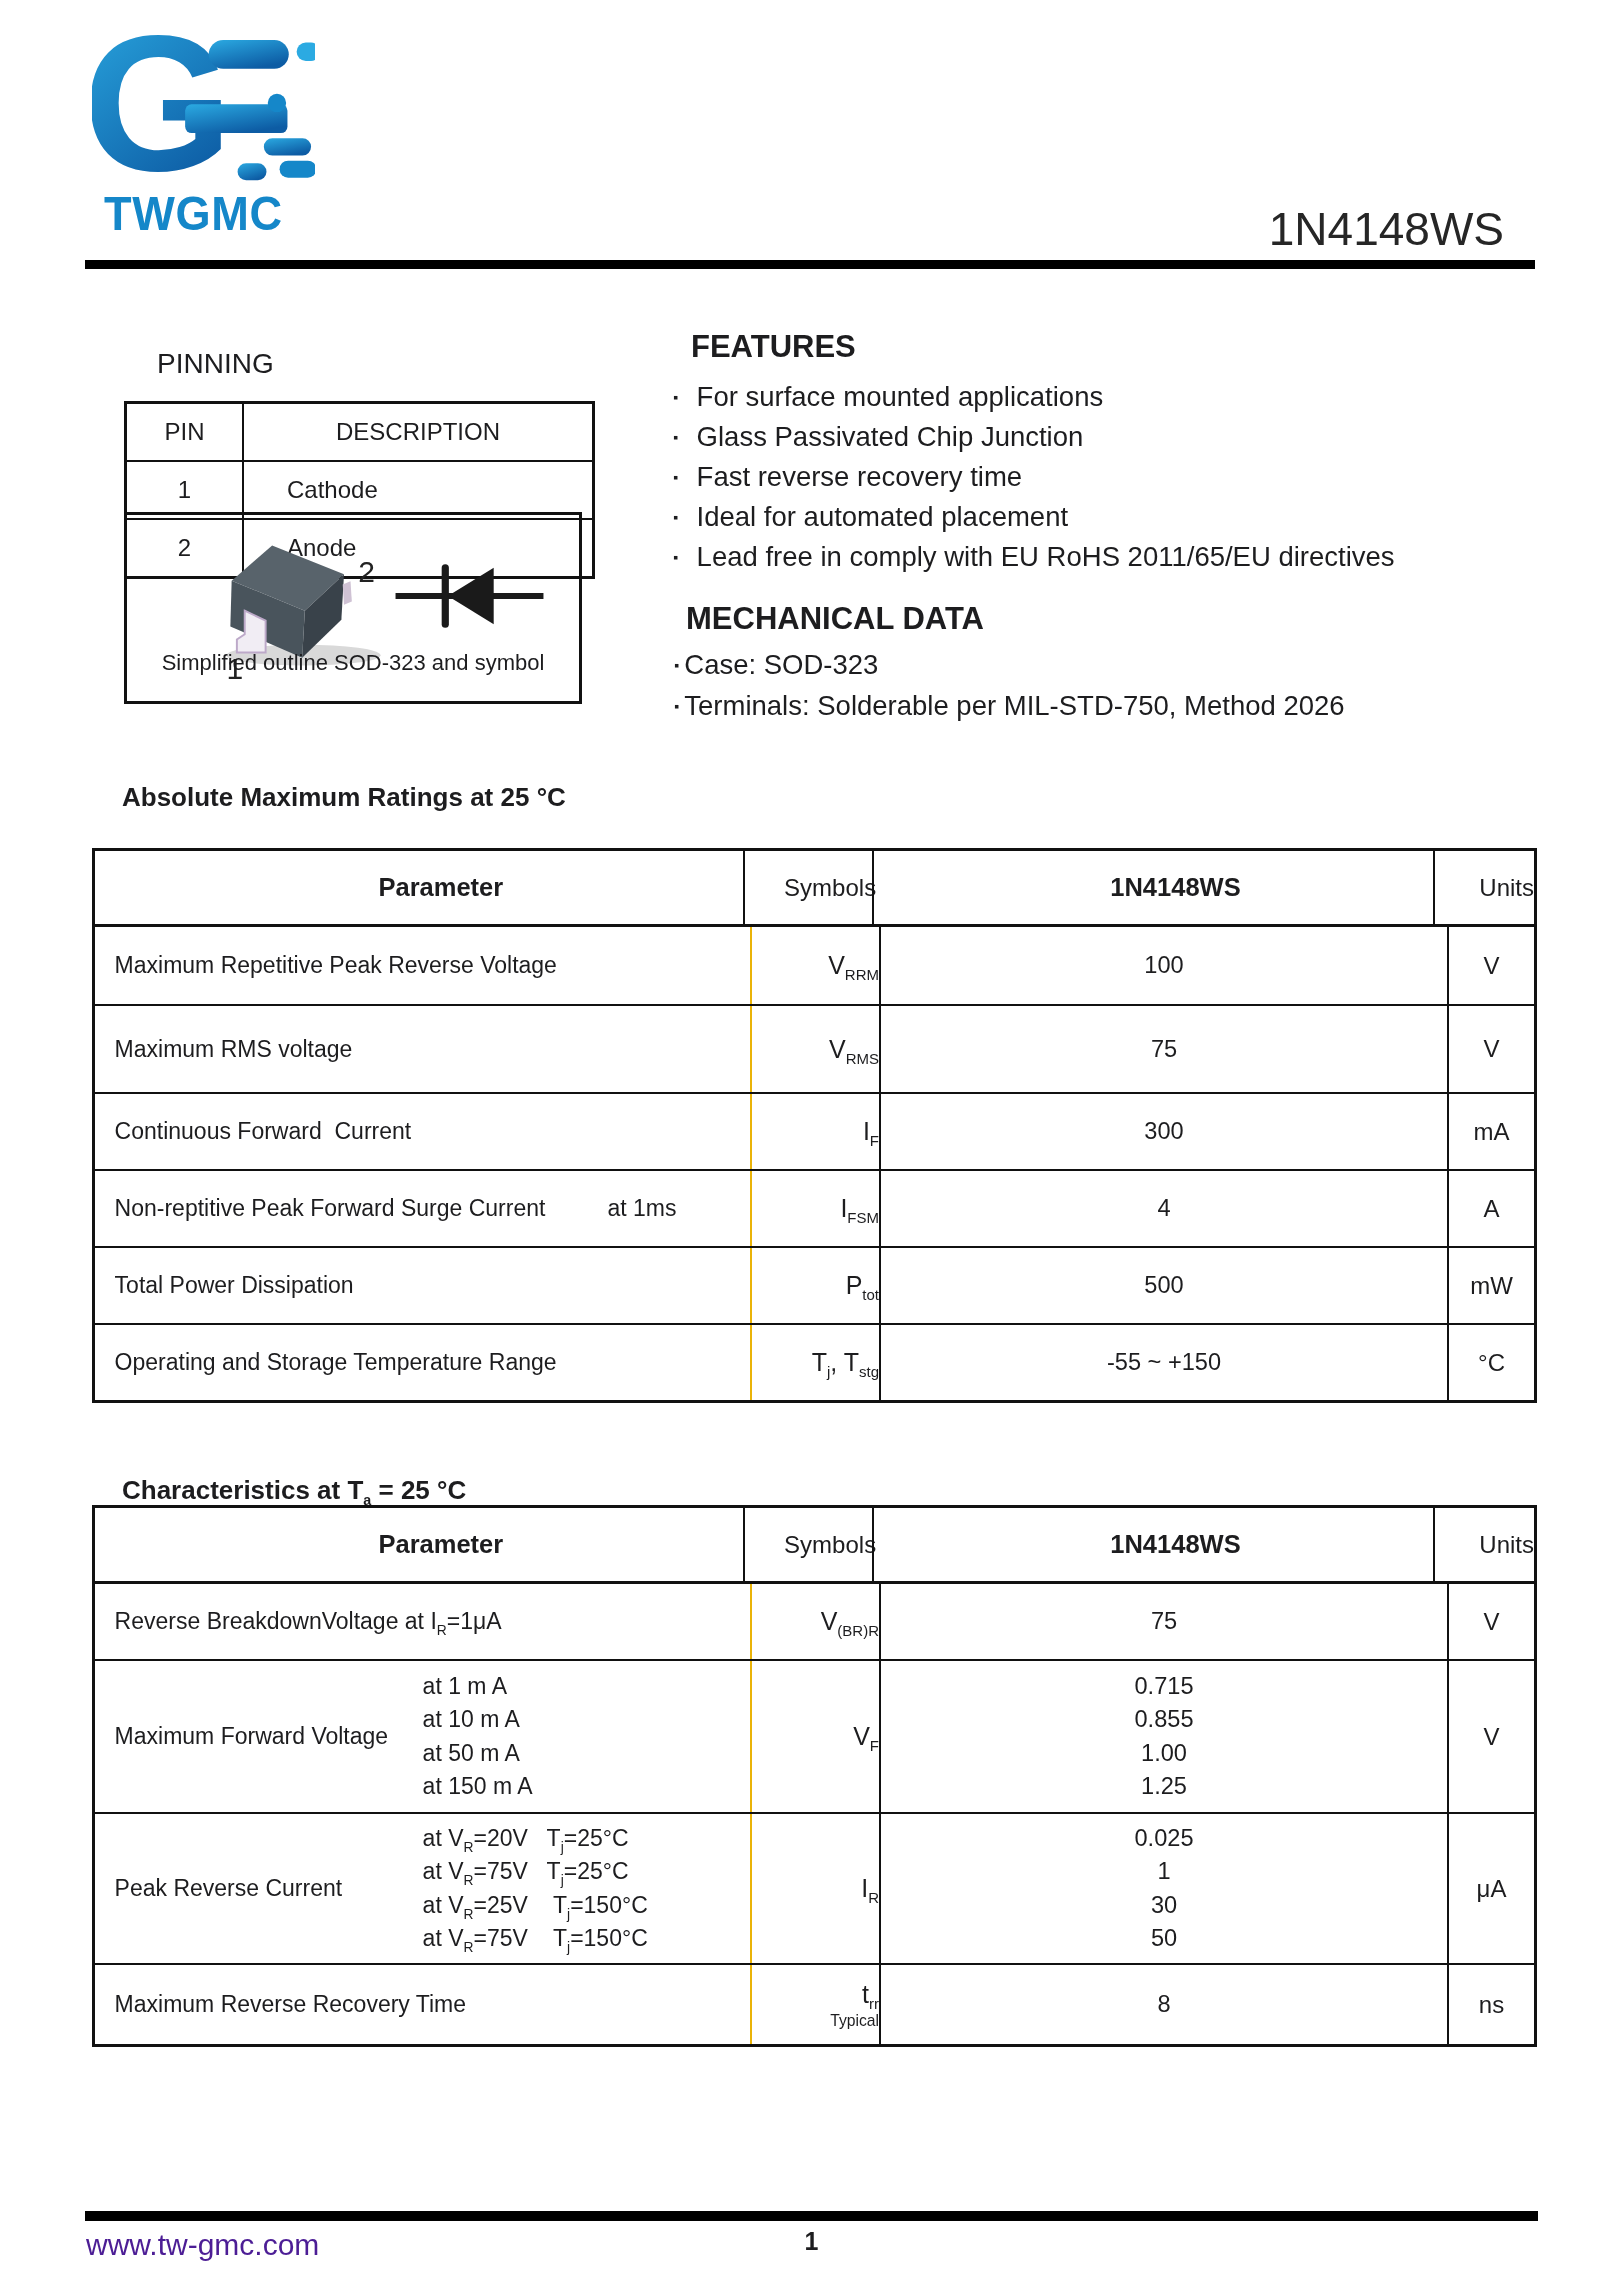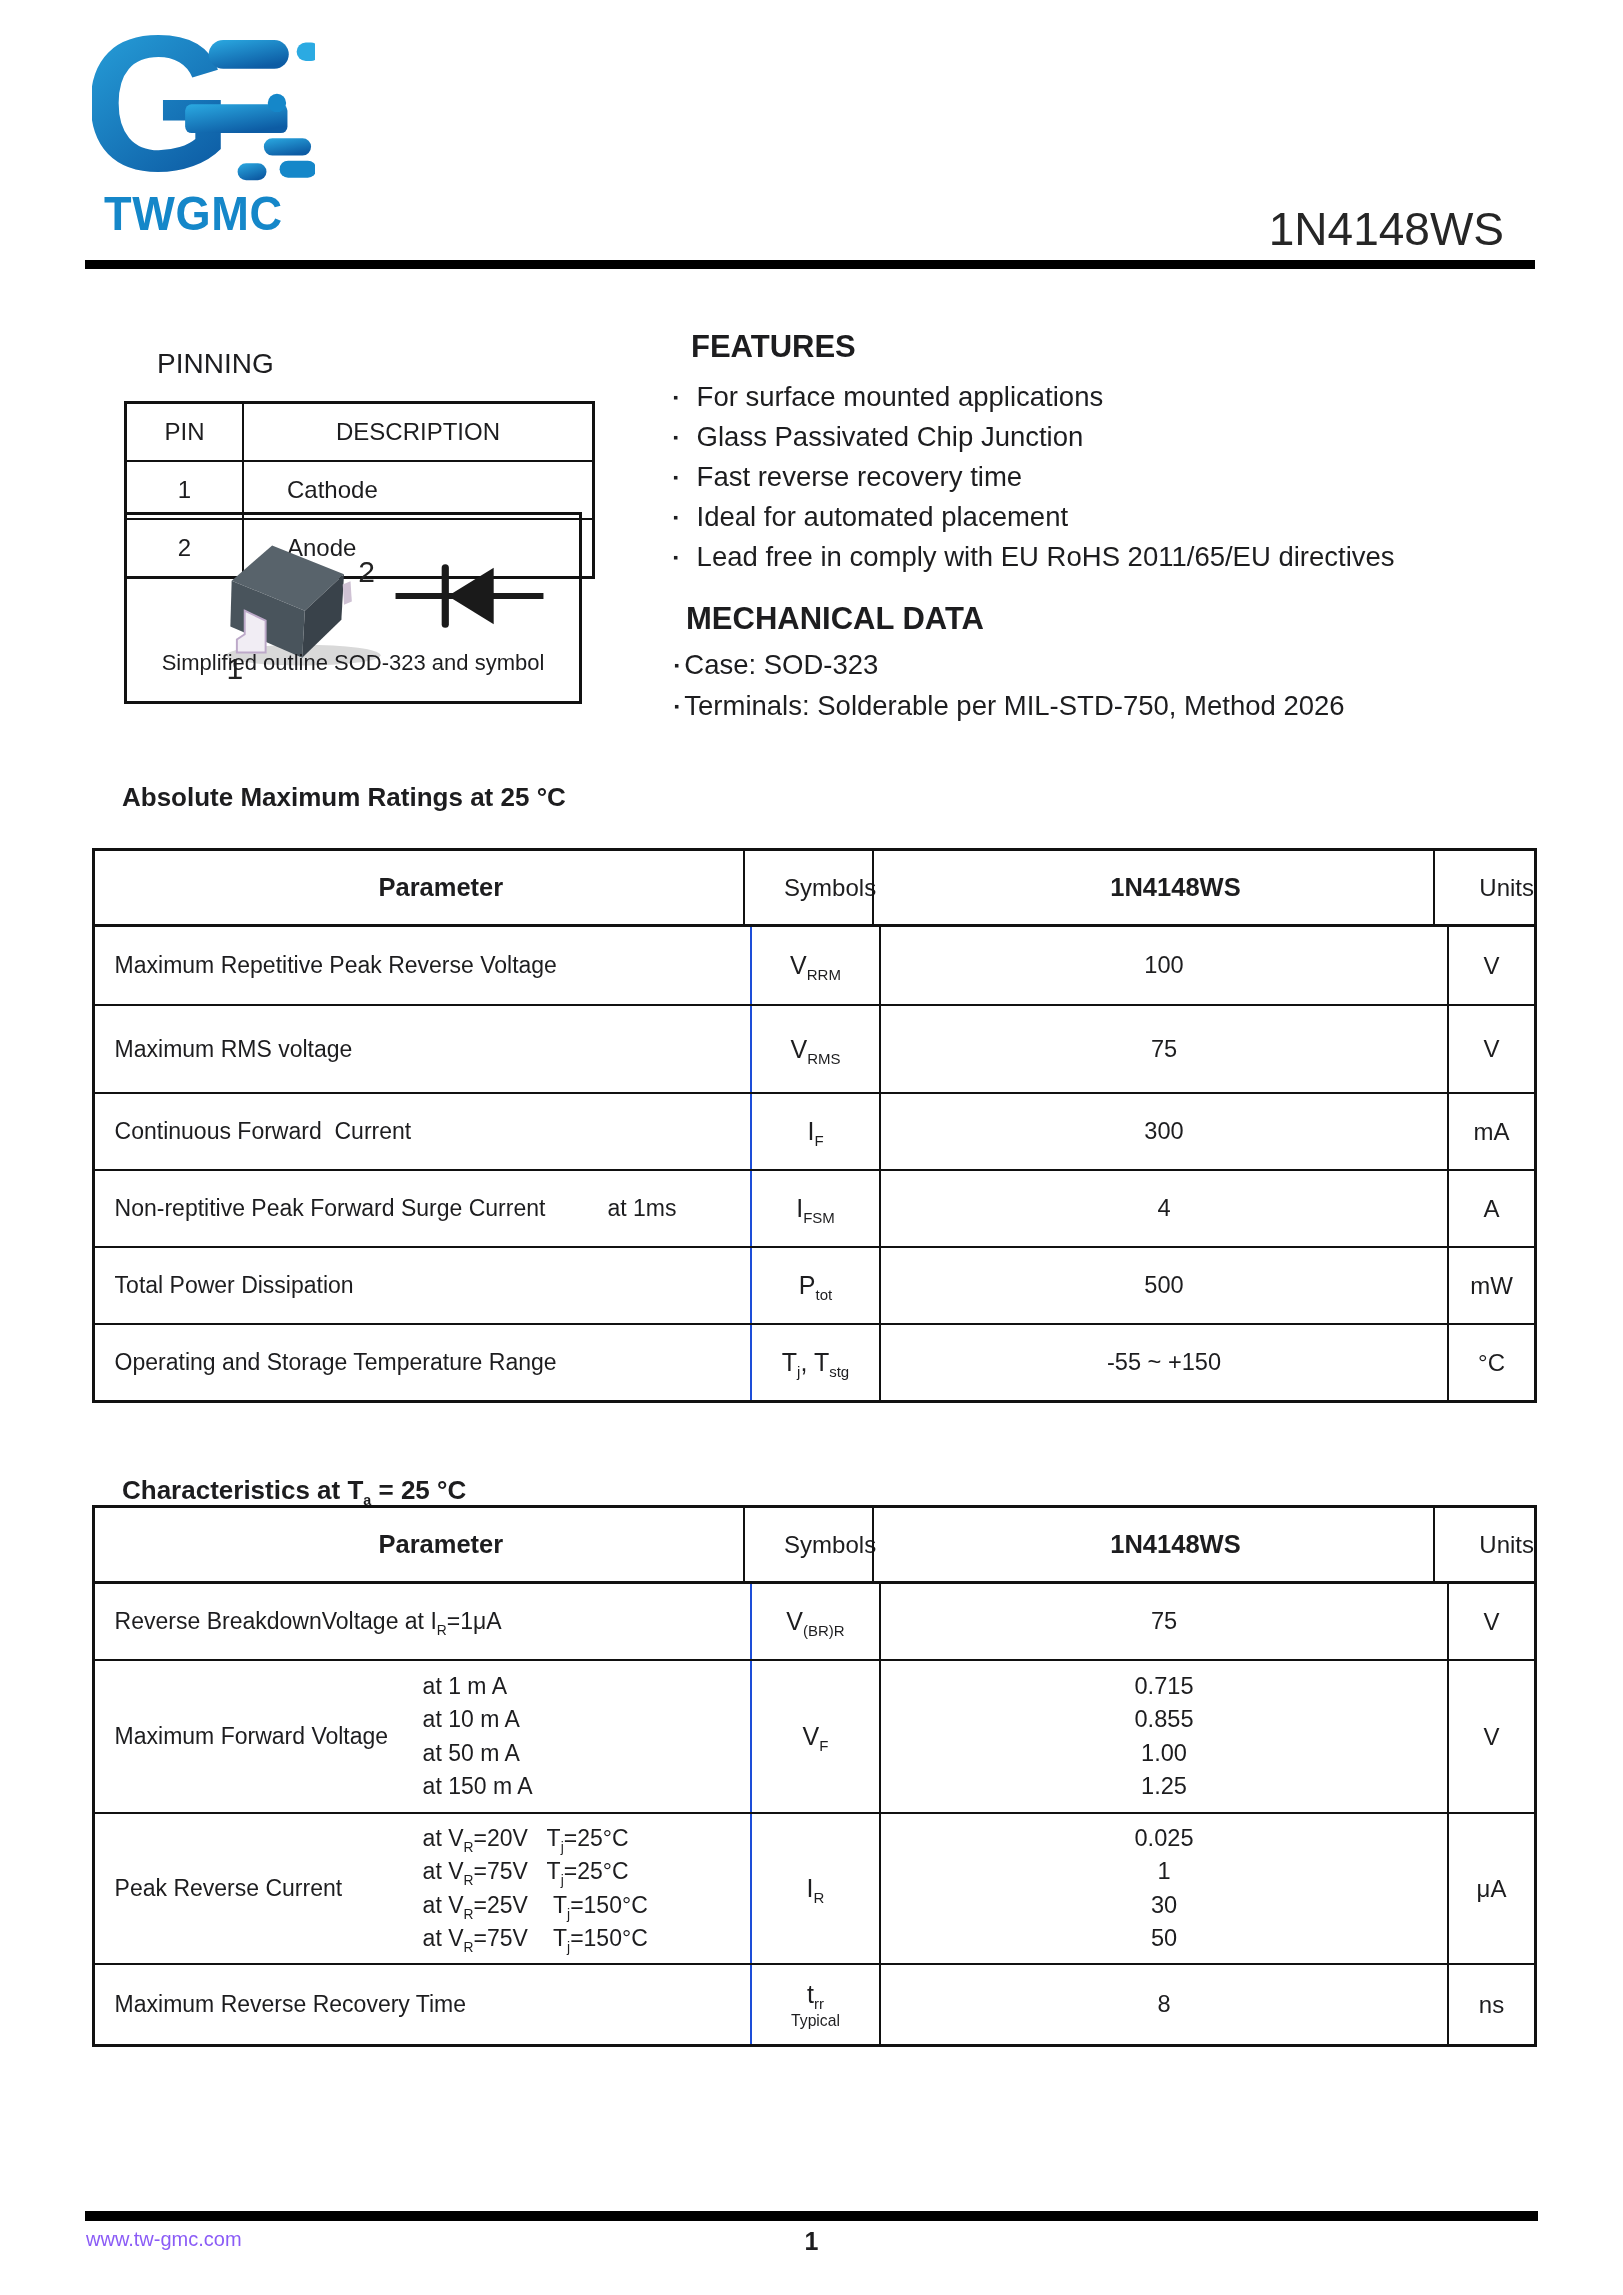--- a/index.html
+++ b/index.html
@@ -64,29 +64,29 @@
 
   .trow{display:flex;box-sizing:border-box;}
   .trow + .trow{border-top:2.6px solid #111;}
   .cell{box-sizing:border-box;}
   .c-param{width:655px;display:flex;align-items:center;padding-left:19.6px;font-size:23px;}
   .c-param .pname{white-space:pre;}
   .c-param.with-conds .pname{width:308px;flex:none;}
   .pconds{flex:1;align-self:stretch;display:flex;flex-direction:column;justify-content:space-evenly;padding:5.2px 0;}
   .condline{white-space:pre;font-size:23px;}
   .cond-inline{white-space:pre;margin-left:62px;}
-  .c-sym{width:129px;border-left:2px solid #1d4ed8;display:flex;flex-direction:column;align-items:center;justify-content:center;font-size:25px;}
+  .c-sym{width:129px;border-left:2px solid #eab308;display:flex;flex-direction:column;align-items:flex-end;justify-content:center;font-size:25px;}
   .sym-note{font-size:15.7px;margin-top:3px;}
   .c-val{width:568px;border-left:2px solid #111;display:flex;flex-direction:column;align-items:center;justify-content:center;font-size:23.6px;}
   .c-val.multi{justify-content:space-evenly;padding:5.2px 0;}
   .c-unit{flex:1;border-left:2px solid #111;display:flex;align-items:center;justify-content:center;font-size:24px;}
 
   
   .footer-rule{position:absolute;left:85px;top:2211px;width:1453px;height:9.8px;background:#000;}
-  .footer-site{position:absolute;left:86px;top:2228px;font-size:20px;color:#8b5cf6;text-decoration:none;}
+  .footer-site{position:absolute;left:86px;top:2228px;font-size:30px;color:#4c1d95;text-decoration:none;}
   .footer-page{position:absolute;left:85px;top:2227px;width:1453px;text-align:center;font-size:25px;font-weight:bold;}
 </style>
 </head>
 <body>
 
 <div class="page">
 
   <div class="logo">
     <svg class="logo-mark" viewBox="0 0 340 250" xmlns="http://www.w3.org/2000/svg">
       <defs>

